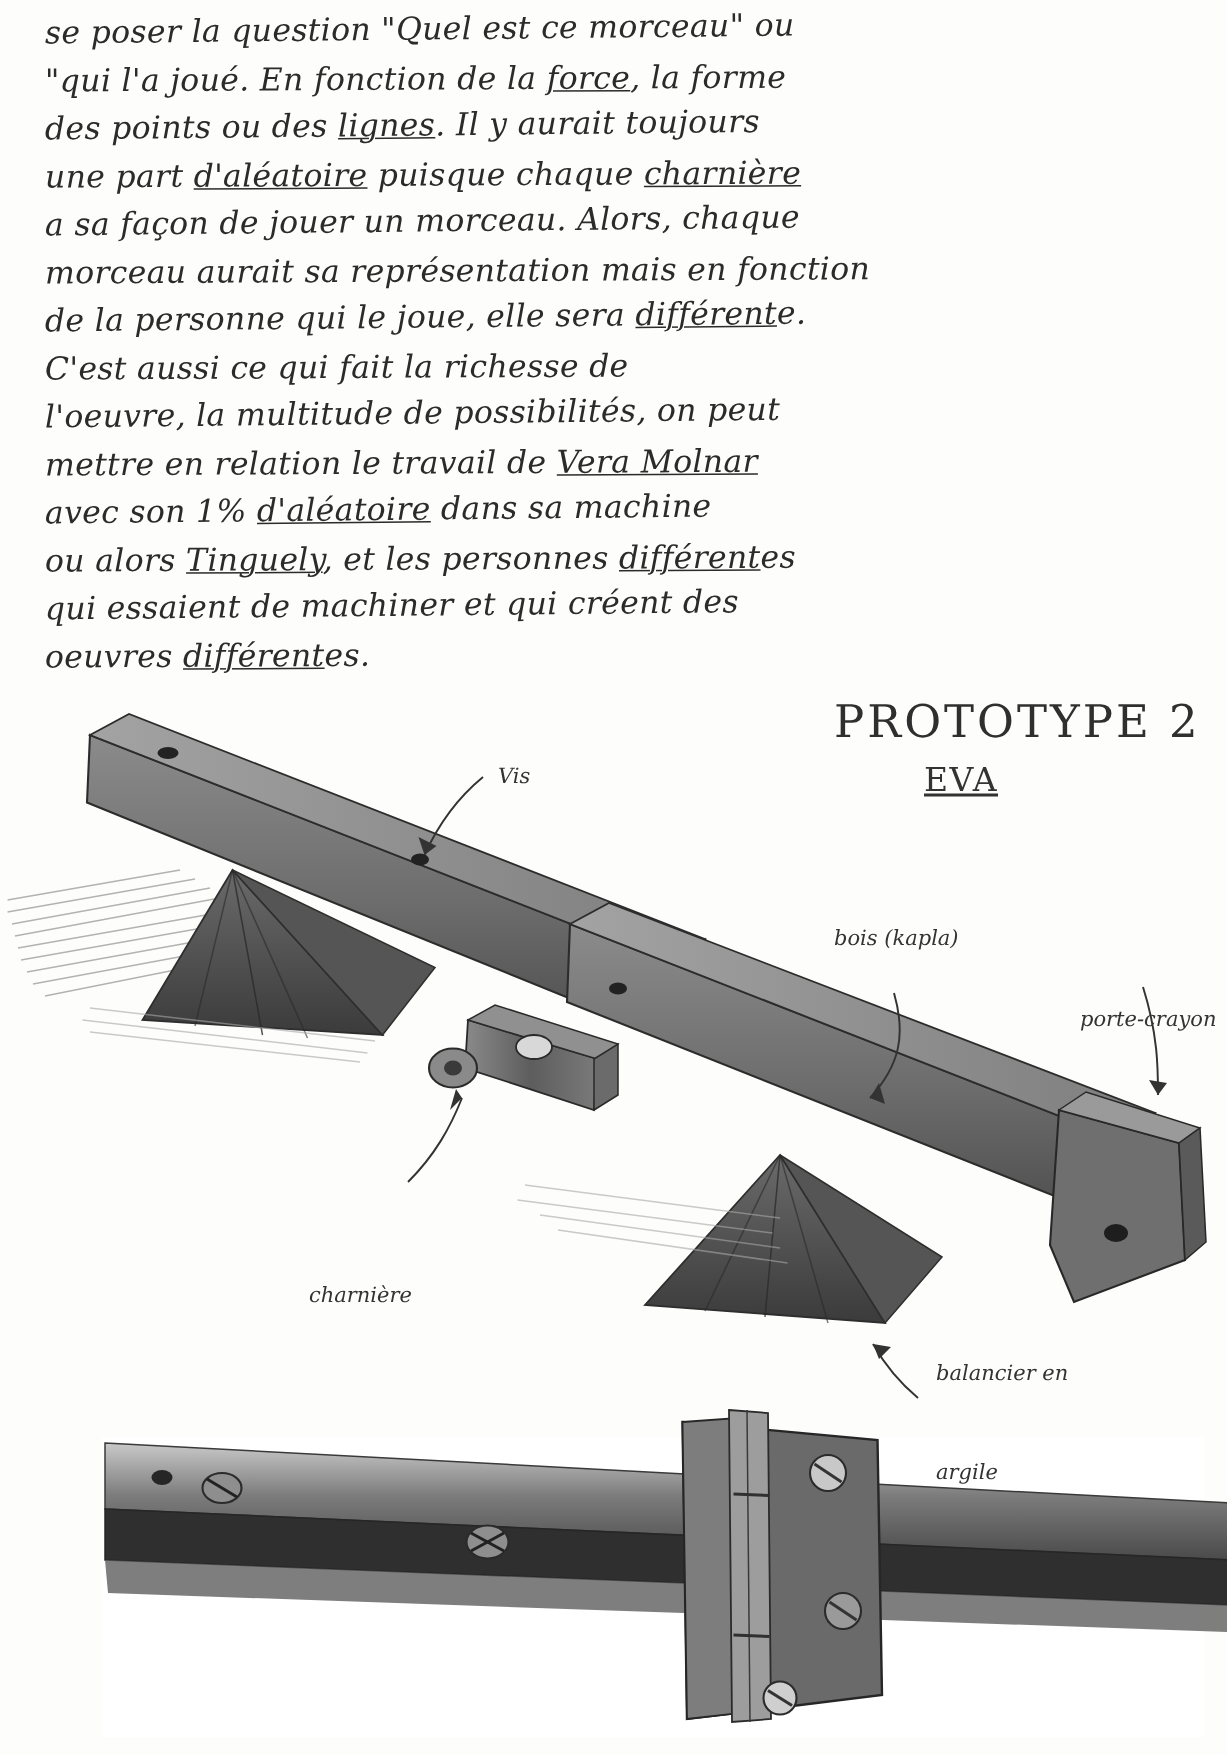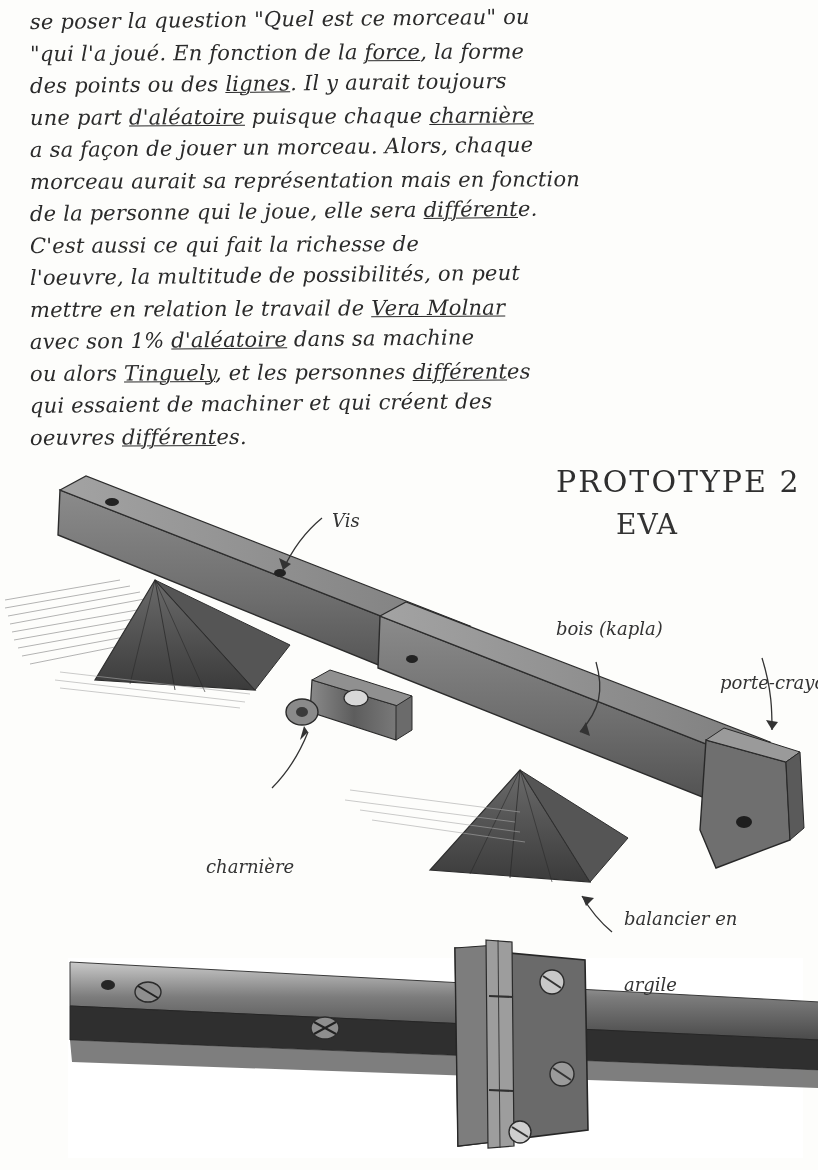--- a/index.html
+++ b/index.html
@@ -36,37 +36,38 @@
     white-space: nowrap;
     transform-origin: left center;
   }
   .note-line:nth-child(odd)  { transform: rotate(-0.6deg); }
   .note-line:nth-child(even) { transform: rotate(-0.3deg); }
   .u { text-decoration: underline; text-decoration-thickness: 1px; }
 
   
   .label {
     position: absolute;
-    font-size: 18px;
+    font-size: 14px;
     color: #333;
     font-family: "DejaVu Serif", serif;
     font-style: italic;
     white-space: nowrap;
   }
   .label.big {
     font-size: 30px;
     font-style: normal;
     letter-spacing: 2px;
     color: #2f2f2f;
     text-align: center;
   }
   .label.med {
-    font-size: 28px;
+    font-size: 22px;
     font-style: normal;
     letter-spacing: 1px;
+    text-decoration: underline;
   }
 
   
   #drawing {
     position: absolute;
     left: 0;
     top: 440px;
     width: 818px;
     height: 730px;
   }

